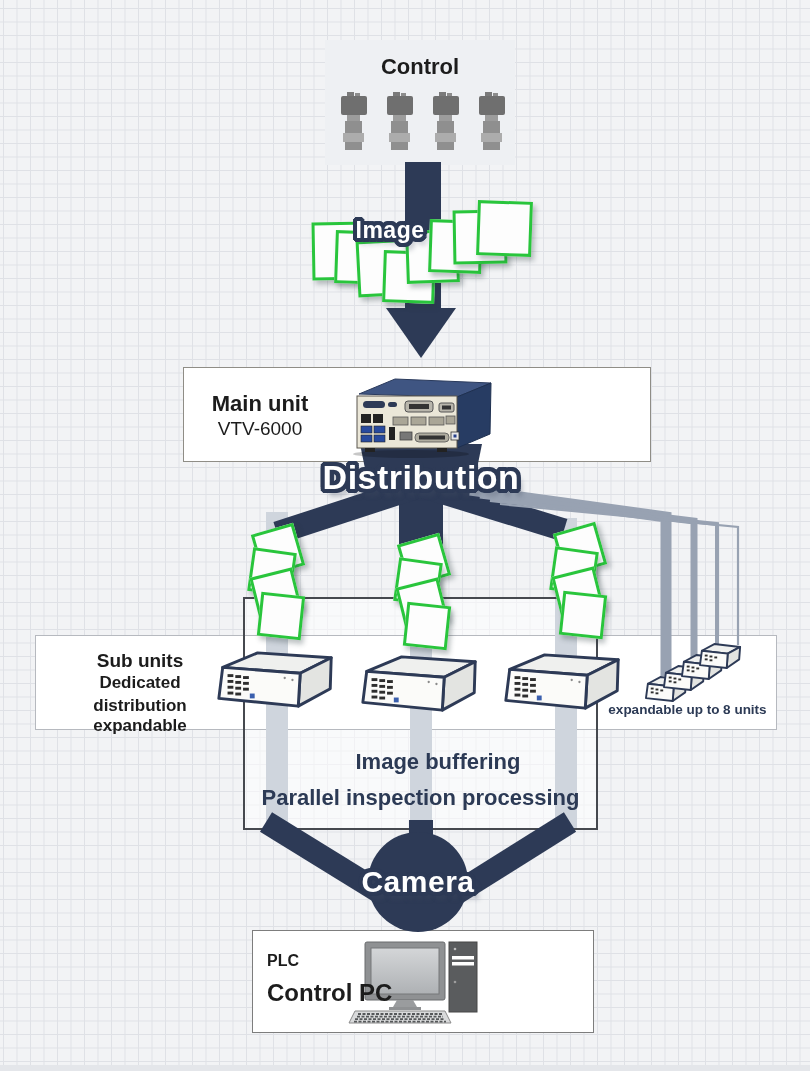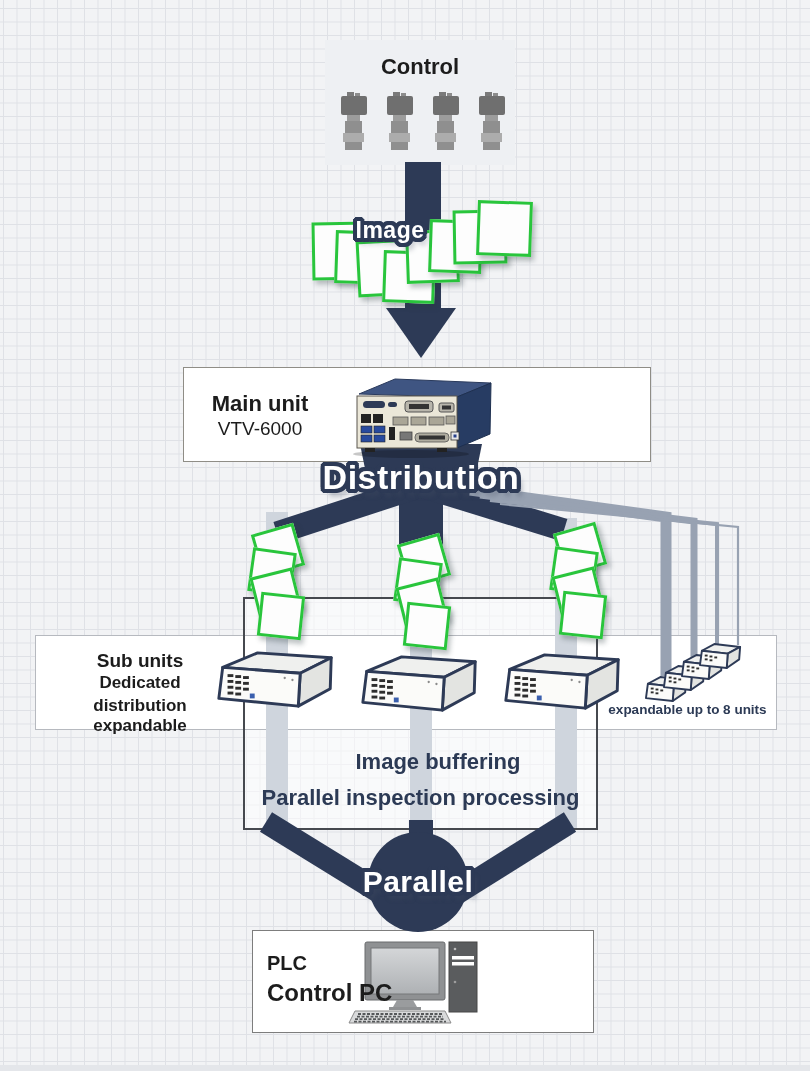--- a/index.html
+++ b/index.html
@@ -65,21 +65,21 @@
   <polyline points="490,500 717,524 717,655" fill="none" stroke="#98a2b2" stroke-width="4"></polyline>
   <polyline points="500,504 738,527 738,645" fill="none" stroke="#98a2b2" stroke-width="2.2"></polyline>
 
   <line x1="266" y1="822" x2="386" y2="896" stroke="#2d3a56" stroke-width="23"></line>
   <line x1="570" y1="822" x2="452" y2="896" stroke="#2d3a56" stroke-width="23"></line>
   <rect x="409" y="820" width="24" height="42" fill="#2d3a56"></rect>
   <circle cx="418" cy="882" r="50" fill="#2d3a56"></circle>
 </svg>
 
 <div class="panel" style="left:252px;top:930px;width:340px;height:101px;border:1.5px solid #7d7d7d;z-index:3;"></div>
-<div class="txt" style="left:267px;top:952px;font-size:20px;font-weight:bold;z-index:8;">PLC</div>
+<div class="txt" style="left:267px;top:952px;font-size:16px;font-weight:bold;z-index:8;">PLC</div>
 <div class="txt" style="left:267px;top:979px;font-size:24px;font-weight:bold;z-index:8;">Control PC</div>
 
 <svg class="abs" style="left:0;top:0;z-index:7;" width="810" height="1071">
   <defs>
     <linearGradient id="scr" x1="0" y1="0" x2="0" y2="1">
       <stop offset="0" stop-color="#d4d6d8"></stop>
         <stop offset="1" stop-color="#aeb1b4"></stop>
     </linearGradient>
     <symbol id="camera" viewBox="0 0 26 58">
       <rect x="6" y="0" width="7" height="4" fill="#7a7a7a"></rect>
@@ -213,21 +213,21 @@
 </div>
 <div class="abs" style="left:552px;top:527px;z-index:8;width:0;height:0;">
   <div class="gsq" style="left:6px;top:0;width:38px;height:38px;transform:rotate(-16deg);"></div>
   <div class="gsq" style="left:0;top:22px;width:38px;height:38px;transform:rotate(8deg);"></div>
   <div class="gsq" style="left:4px;top:44px;width:38px;height:38px;transform:rotate(-14deg);"></div>
   <div class="gsq" style="left:9px;top:66px;width:38px;height:38px;transform:rotate(6deg);"></div>
 </div>
 
 <div class="txt center outlined" style="left:290px;top:173px;width:200px;font-size:23px;z-index:9;margin-top:44px;">Image</div>
 <div class="txt center outlined" style="left:301px;top:458px;width:240px;font-size:34px;z-index:9;">Distribution</div>
-<div class="txt center outlined" style="left:318px;top:865px;width:200px;font-size:30px;z-index:9;">Parallel</div>
+<div class="txt center outlined" style="left:318px;top:865px;width:200px;font-size:30px;z-index:9;">Camera</div>
 
 <div class="txt center" style="left:45px;top:650px;width:190px;font-size:19px;font-weight:bold;z-index:8;">Sub units</div>
 <div class="txt center" style="left:45px;top:673px;width:190px;font-size:17px;font-weight:bold;z-index:8;">Dedicated</div>
 <div class="txt center" style="left:45px;top:696px;width:190px;font-size:17px;font-weight:bold;z-index:8;">distribution expandable</div>
 
 <div class="txt center navy" style="left:243px;top:749px;width:390px;font-size:22px;font-weight:bold;z-index:8;">Image buffering</div>
 <div class="txt center navy" style="left:243px;top:777px;width:355px;font-size:22px;font-weight:bold;z-index:8;margin-top:8px;">Parallel inspection processing</div>
 
 <div class="txt center navy" style="left:600px;top:702px;width:175px;font-size:13.5px;font-weight:600;z-index:8;">expandable up to 8 units</div>
 

